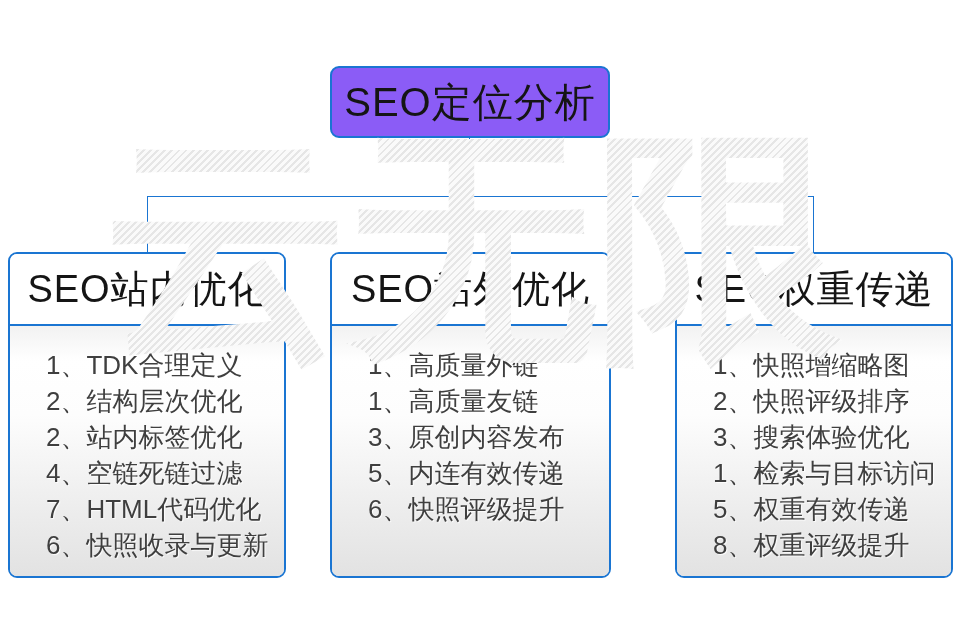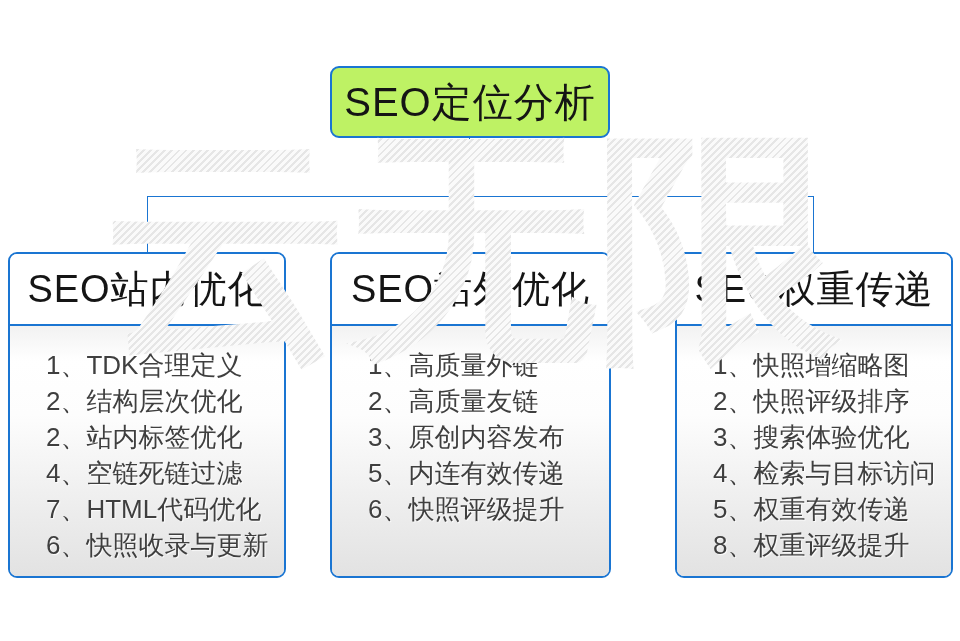--- a/index.html
+++ b/index.html
@@ -36,21 +36,21 @@
   #line-root-drop{left:469px;top:138px;height:114px;}
   #line-branch-h{left:147px;top:196px;width:667px;}
   #line-drop-left{left:147px;top:196px;height:56px;}
   #line-drop-right{left:813px;top:196px;height:56px;}
 
   
   .root-box{
     position:absolute;
     left:330px;top:66px;
     width:280px;height:72px;
-    background:#bef264;
+    background:#8b5cf6;
     border:2px solid #1a75d2;
     border-radius:9px;
     box-sizing:border-box;
     display:flex;align-items:center;justify-content:center;
     z-index:2;
   }
   .root-box .title{
     font-size:40px;
     color:#151515;
     letter-spacing:1px;
@@ -126,34 +126,34 @@
     <div class="list-item">6、快照收录与更新</div>
   </div>
 </div>
 
 <div class="col" id="col-1">
   <div class="col-header">
     <span class="title">SEO站外优化</span>
   </div>
   <div class="col-body">
     <div class="list-item">1、高质量外链</div>
-    <div class="list-item">2、高质量友链</div>
+    <div class="list-item">1、高质量友链</div>
     <div class="list-item">3、原创内容发布</div>
     <div class="list-item">5、内连有效传递</div>
     <div class="list-item">6、快照评级提升</div>
   </div>
 </div>
 
 <div class="col" id="col-2">
   <div class="col-header">
     <span class="title">SEO权重传递</span>
   </div>
   <div class="col-body">
     <div class="list-item">1、快照增缩略图</div>
     <div class="list-item">2、快照评级排序</div>
     <div class="list-item">3、搜索体验优化</div>
-    <div class="list-item">4、检索与目标访问</div>
+    <div class="list-item">1、检索与目标访问</div>
     <div class="list-item">5、权重有效传递</div>
     <div class="list-item">8、权重评级提升</div>
   </div>
 </div>
 
 <div class="watermark">云无限</div>
 
 </body></html>

